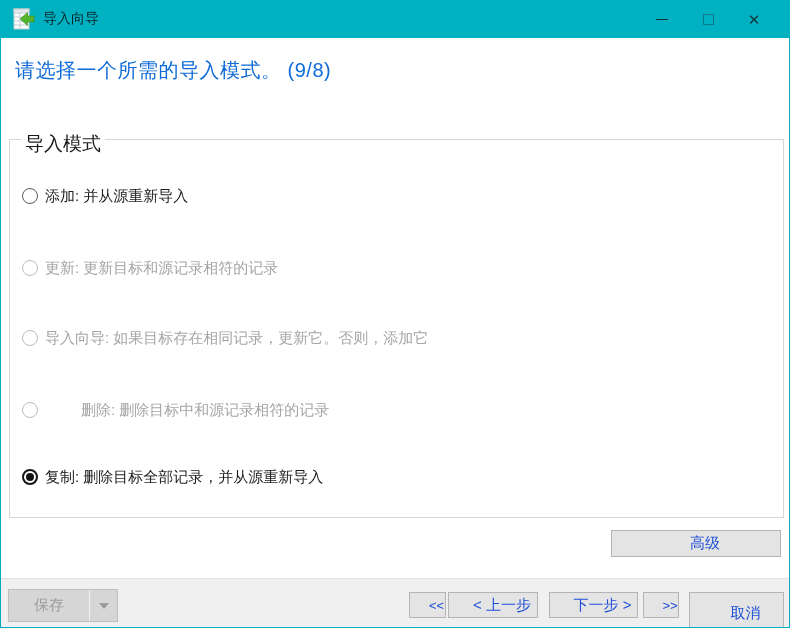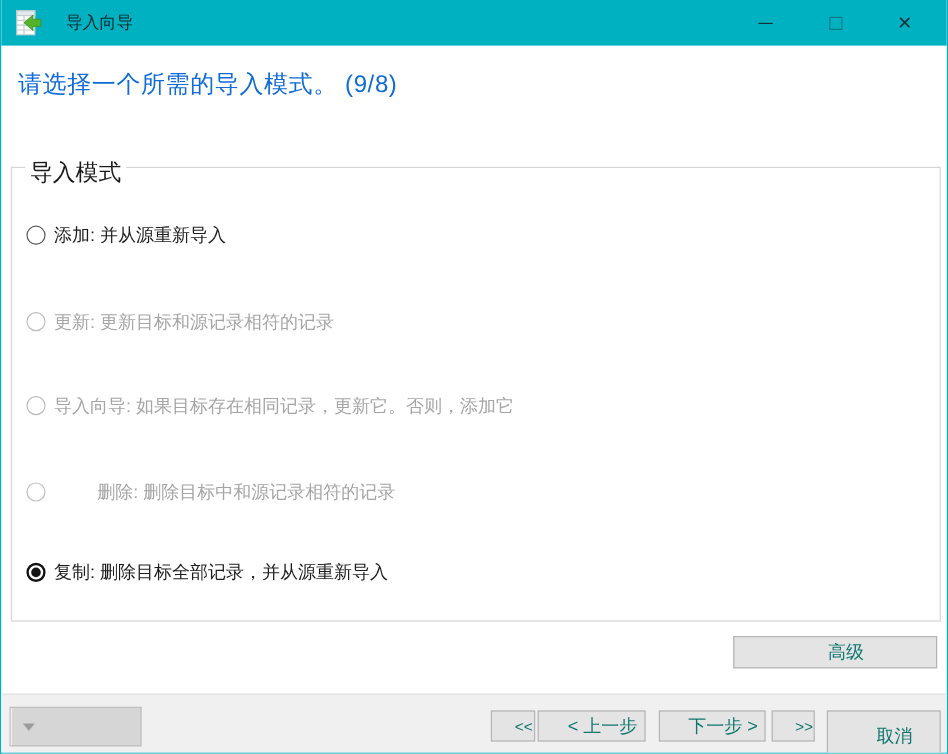--- a/index.html
+++ b/index.html
@@ -14,21 +14,21 @@
     background: #ffffff;
     border-left: 1px solid #00b1c1;
     border-right: 1px solid #00b1c1;
     border-bottom: 1px solid #00b1c1;
     overflow: hidden;
   }
   
   .titlebar {
     position: absolute; left: 0; top: 0; right: 0; height: 38px;
     background: #00b1c1;
-    display: flex; align-items: center; gap: 12px;
+    display: flex; align-items: center;
   }
   .app-icon { width: 24px; height: 24px; margin-left: 11px; flex: 0 0 auto; }
   .titlebar-title {
     margin-left: 7px;
     font-size: 14px; color: #05262a; font-weight: 400;
   }
   .titlebar-spacer { flex: 1; }
   .caption-btn {
     width: 46px; height: 38px;
     display: flex; align-items: center; justify-content: center;
@@ -74,21 +74,21 @@
   .radio-label {
     margin-left: 7px; font-size: 15px; color: #1c1c1c; white-space: nowrap;
   }
   .radio-row.disabled .radio-label { color: #a5a5a5; }
   
   .btn {
     position: absolute;
     background: #e4e4e4;
     border: 1px solid #b4b4b4;
     font-family: "Liberation Sans", "DejaVu Sans", sans-serif;
-    font-size: 15px; color: #0f766e;
+    font-size: 15px; color: #1d4ed8;
     display: flex; align-items: center; justify-content: center;
     white-space: nowrap;
     padding-left: 18px;
   }
   .btn-advanced { left: 610px; top: 530px; width: 170px; height: 27px; }
   
   .footer {
     position: absolute; left: 0; right: 0; top: 578px; height: 50px;
     background: #f0f0f0;
     border-top: 1px solid #e3e3e3;
@@ -173,20 +173,21 @@
     <div class="radio-row checked" style="top: 328px;">
       <span class="radio-circle"></span>
       <span class="radio-label">复制: 删除目标全部记录，并从源重新导入</span>
     </div>
   </div>
 
   <div class="btn btn-advanced">高级</div>
 
   <div class="footer">
     <div class="split-btn">
+      <span class="split-main">保存</span>
       <span class="split-arrow">
         <span class="arrow-down"></span>
       </span>
     </div>
     <div class="btn btn-first">&lt;&lt;</div>
     <div class="btn btn-prev">&lt; 上一步</div>
     <div class="btn btn-next">下一步 &gt;</div>
     <div class="btn btn-last">&gt;&gt;</div>
     <div class="btn btn-cancel">取消</div>
   </div>

